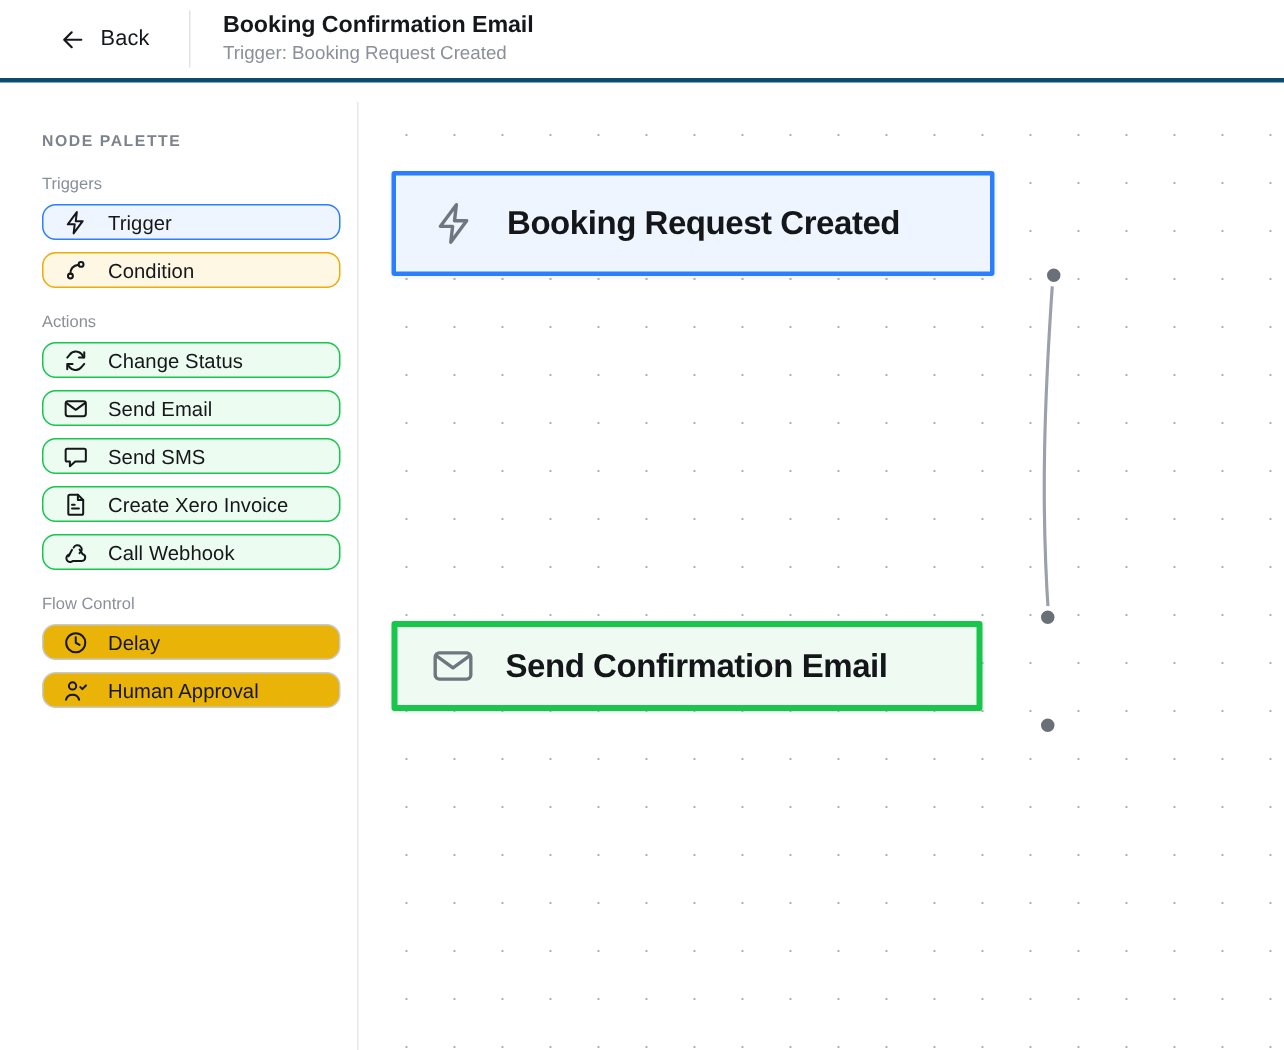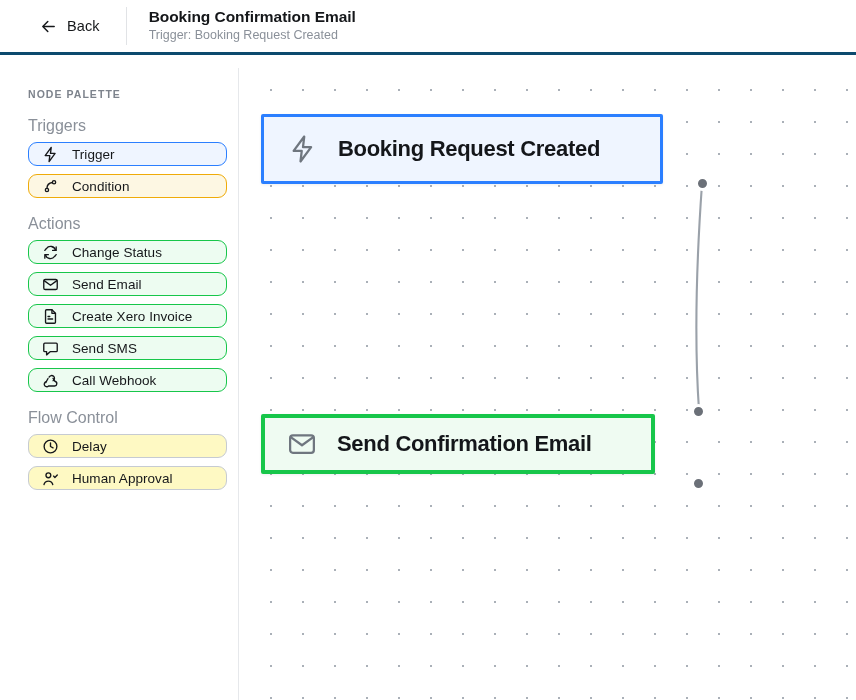--- a/index.html
+++ b/index.html
@@ -45,41 +45,41 @@
     background: #ffffff;
     border-right: 1px solid #e6e8eb;
     padding: 20px 16px 0 0;
     overflow: hidden;
   }
   .palette-title {
     font-size: 10.5px; font-weight: 700; color: #7d838c;
     letter-spacing: 1.05px; margin: 0 0 0 28px;
   }
   .group-label {
-    font-size: 16px; color: #8a9099;
+    font-size: 11px; color: #8a9099;
     margin: 17px 0 7px 28px;
   }
   .pal-item {
     position: relative;
     display: flex; align-items: center; gap: 13px;
     height: 24px;
     margin: 0 0 8px 28px; width: 199px;
     border-radius: 9px;
     border: 1.6px solid #cfd4da;
     background: #fdfdfe;
     padding-left: 13px;
     cursor: grab;
   }
   .pal-item .pal-icon { width: 17px; height: 17px; display: block; flex: none; color: #15171a; }
   .pal-label { font-size: 13.5px; color: #15171a; letter-spacing: .05px; }
 
   .pal-item.trigger   { border-color: #2b7fff; background: #eff5ff; }
   .pal-item.condition { border-color: #efab09; background: #fdf7e3; }
   .pal-item.action    { border-color: #17c64a; background: #edfcf1; }
-  .pal-item.flow      { border-color: #c6cbd2; background: #fef9c3; }
+  .pal-item.flow      { border-color: #c6cbd2; background: #eab308; }
 
   
   .canvas {
     position: absolute; left: 240px; top: 68px;
     width: 616px; height: 632px;
     background-color: #ffffff;
     background-image: radial-gradient(#aab0b8 1.05px, transparent 1.05px);
     background-size: 32px 32px;
     background-position: 15px 6px;
     overflow: hidden;
@@ -188,36 +188,36 @@
           <rect x="2.5" y="5" width="19" height="14" rx="2.2"></rect>
             <polyline points="3 6.5 12 13 21 6.5"></polyline>
         </svg>
       </span>
       <span class="pal-label">Send Email</span>
     </div>
 
     <div class="pal-item action">
       <span class="pal-icon">
         <svg viewBox="0 0 24 24" fill="none" stroke="currentColor" stroke-width="1.9" stroke-linecap="round" stroke-linejoin="round" width="17" height="17">
+          <path d="M20 4.5H4a1.5 1.5 0 0 0-1.5 1.5v9A1.5 1.5 0 0 0 4 16.5h2.5V21l5-4.5H20a1.5 1.5 0 0 0 1.5-1.5V6A1.5 1.5 0 0 0 20 4.5z"></path>
+        </svg>
+      </span>
+      <span class="pal-label">Send SMS</span>
+    </div>
+
+    <div class="pal-item action">
+      <span class="pal-icon">
+        <svg viewBox="0 0 24 24" fill="none" stroke="currentColor" stroke-width="1.9" stroke-linecap="round" stroke-linejoin="round" width="17" height="17">
           <path d="M14 2.5H6.5A1.5 1.5 0 0 0 5 4v16a1.5 1.5 0 0 0 1.5 1.5h11A1.5 1.5 0 0 0 19 20V7.5z"></path>
           <polyline points="14 2.5 14 7.5 19 7.5"></polyline>
           <line x1="8.5" y1="12" x2="11" y2="12"></line>
             <line x1="8.5" y1="15.5" x2="15" y2="15.5"></line>
         </svg>
       </span>
       <span class="pal-label">Create Xero Invoice</span>
-    </div>
-
-    <div class="pal-item action">
-      <span class="pal-icon">
-        <svg viewBox="0 0 24 24" fill="none" stroke="currentColor" stroke-width="1.9" stroke-linecap="round" stroke-linejoin="round" width="17" height="17">
-          <path d="M20 4.5H4a1.5 1.5 0 0 0-1.5 1.5v9A1.5 1.5 0 0 0 4 16.5h2.5V21l5-4.5H20a1.5 1.5 0 0 0 1.5-1.5V6A1.5 1.5 0 0 0 20 4.5z"></path>
-        </svg>
-      </span>
-      <span class="pal-label">Send SMS</span>
     </div>
 
     <div class="pal-item action">
       <span class="pal-icon">
         <svg viewBox="0 0 24 24" fill="none" stroke="currentColor" stroke-width="1.9" stroke-linecap="round" stroke-linejoin="round" width="17" height="17">
           <path d="M15.6 12.4a4 4 0 1 0-5.6-5.2"></path>
           <path d="M8.5 9.2 5.2 15.2"></path>
           <path d="M6.2 13.6a3.6 3.6 0 1 0 3 6.2h8.5a3.4 3.4 0 0 0 .6-6.7L15.6 9"></path>
         </svg>
       </span>

